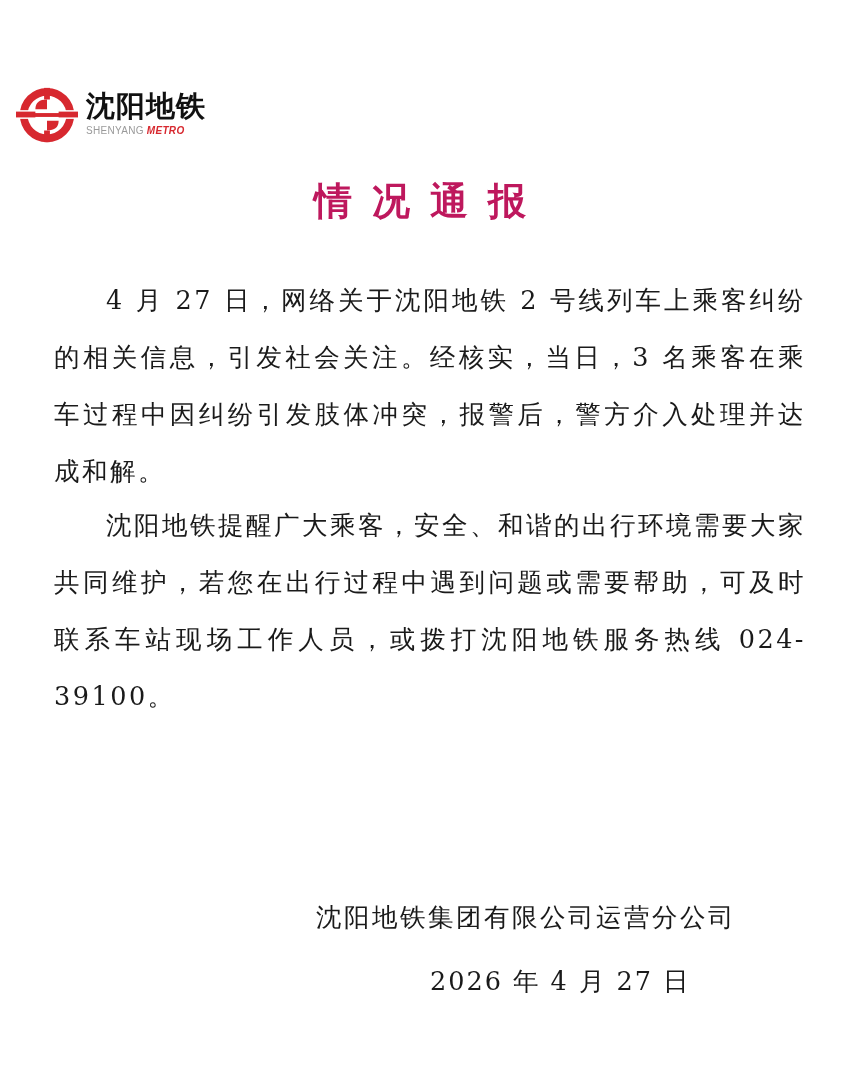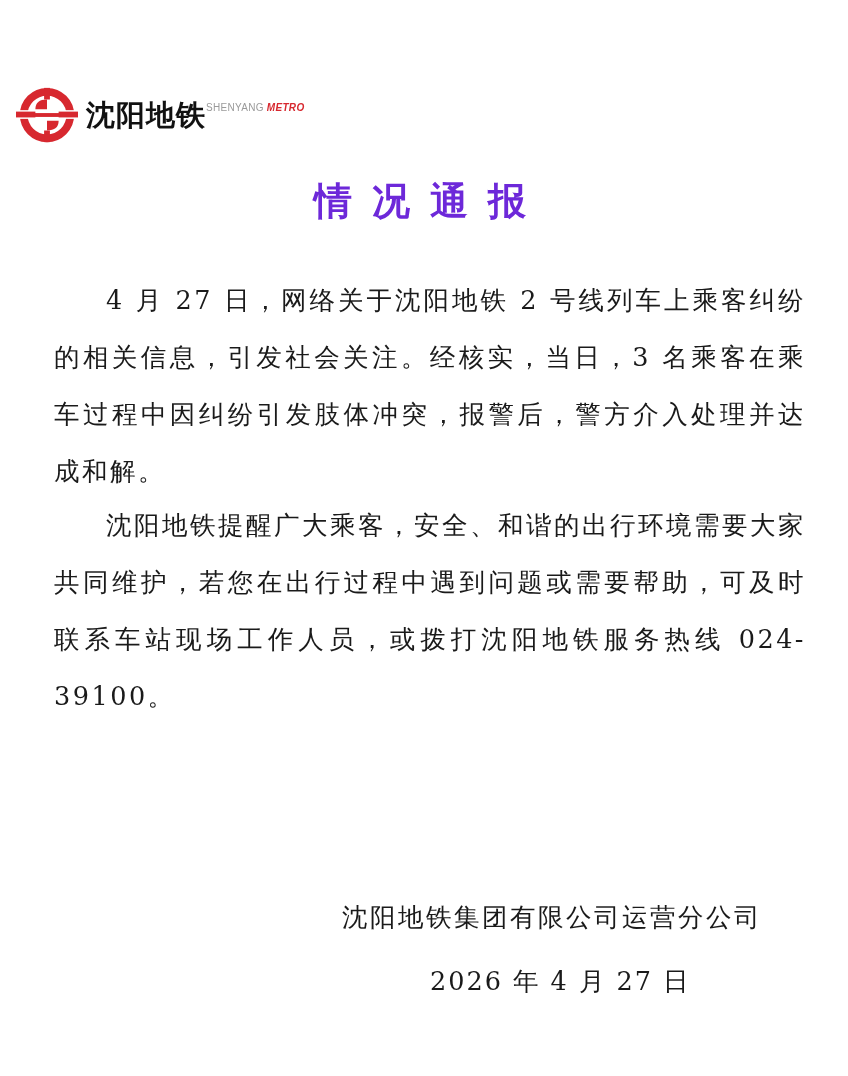--- a/index.html
+++ b/index.html
@@ -1,31 +1,31 @@
 <!DOCTYPE html>
 <html><head>
 <meta charset="utf-8">
 <style>
   html, body { margin:0; padding:0; background:#ffffff; }
   body { width:848px; height:1076px; position:relative; overflow:hidden;
          font-family: "DejaVu Serif", "Liberation Serif", serif; color:#1a1a1a; }
   .logo { position:absolute; left:16px; top:84px; display:flex; align-items:center; }
   .logo svg { width:62px; height:62px; }
-  .logo-text { margin-left:8px; display:flex; flex-direction:row; }
+  .logo-text { margin-left:8px; display:flex; flex-direction:column; }
   .logo-cn { font-family:"DejaVu Sans", sans-serif; font-size:29px; font-weight:bold; color:#111; letter-spacing:1px; line-height:32px; }
   .logo-en { font-family:"Liberation Sans", sans-serif; font-size:10px; line-height:18px; color:#9a9a9a; letter-spacing:0.3px; }
   .logo-en b { color:#d7282f; font-style:italic; font-weight:bold; }
   .title { position:absolute; left:0; width:840px; top:176px; text-align:center;
-           font-size:38px; font-weight:bold; letter-spacing:20px; color:#6d28d9; padding-left:20px; box-sizing:border-box;}
+           font-size:38px; font-weight:bold; letter-spacing:20px; color:#be185d; padding-left:20px; box-sizing:border-box;}
   .para { position:absolute; left:54px; width:752px; font-size:25.5px; line-height:57px;
           text-align:justify; text-align-last:left; letter-spacing:2.5px; }
   .p1 { top:272px; }
   .p2 { top:497px; }
   .para .indent { display:inline-block; width:52px; }
-  .sig { position:absolute; left:316px; top:900px; font-size:25.5px; letter-spacing:2.5px;margin-left:26px; }
+  .sig { position:absolute; left:316px; top:900px; font-size:25.5px; letter-spacing:2.5px; }
   .date { position:absolute; left:430px; top:957px; font-size:25.5px; letter-spacing:2px;margin-top:7px; }
 </style>
 </head>
 <body>
 
 <div class="logo">
   <svg viewBox="0 0 64 64">
     <circle cx="32" cy="32" r="24" fill="none" stroke="#d7282f" stroke-width="8"></circle>
     <rect x="3" y="27" width="58" height="9" fill="#ffffff"></rect>
     <rect x="0" y="28.5" width="20" height="6" fill="#d7282f"></rect>

